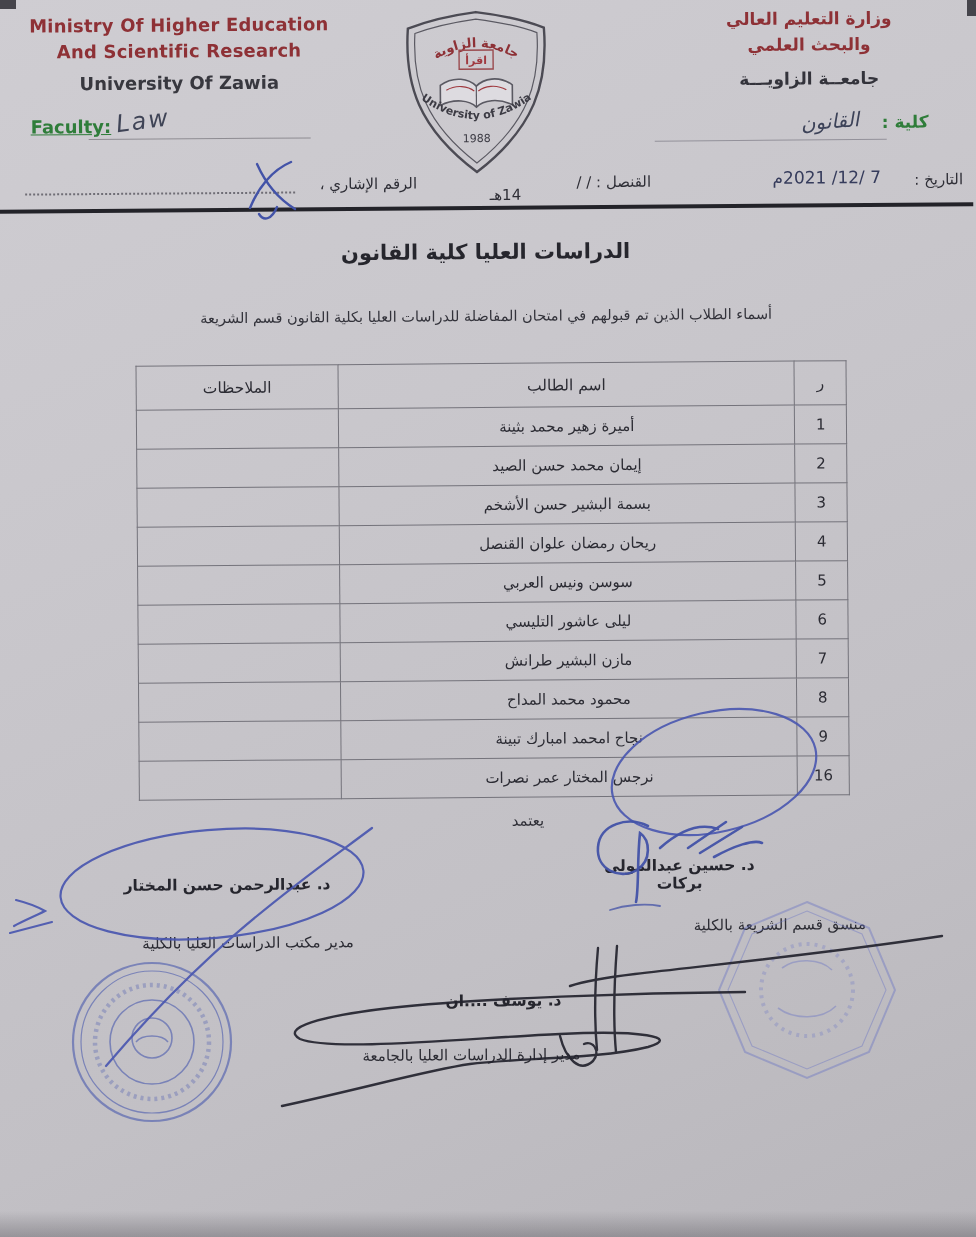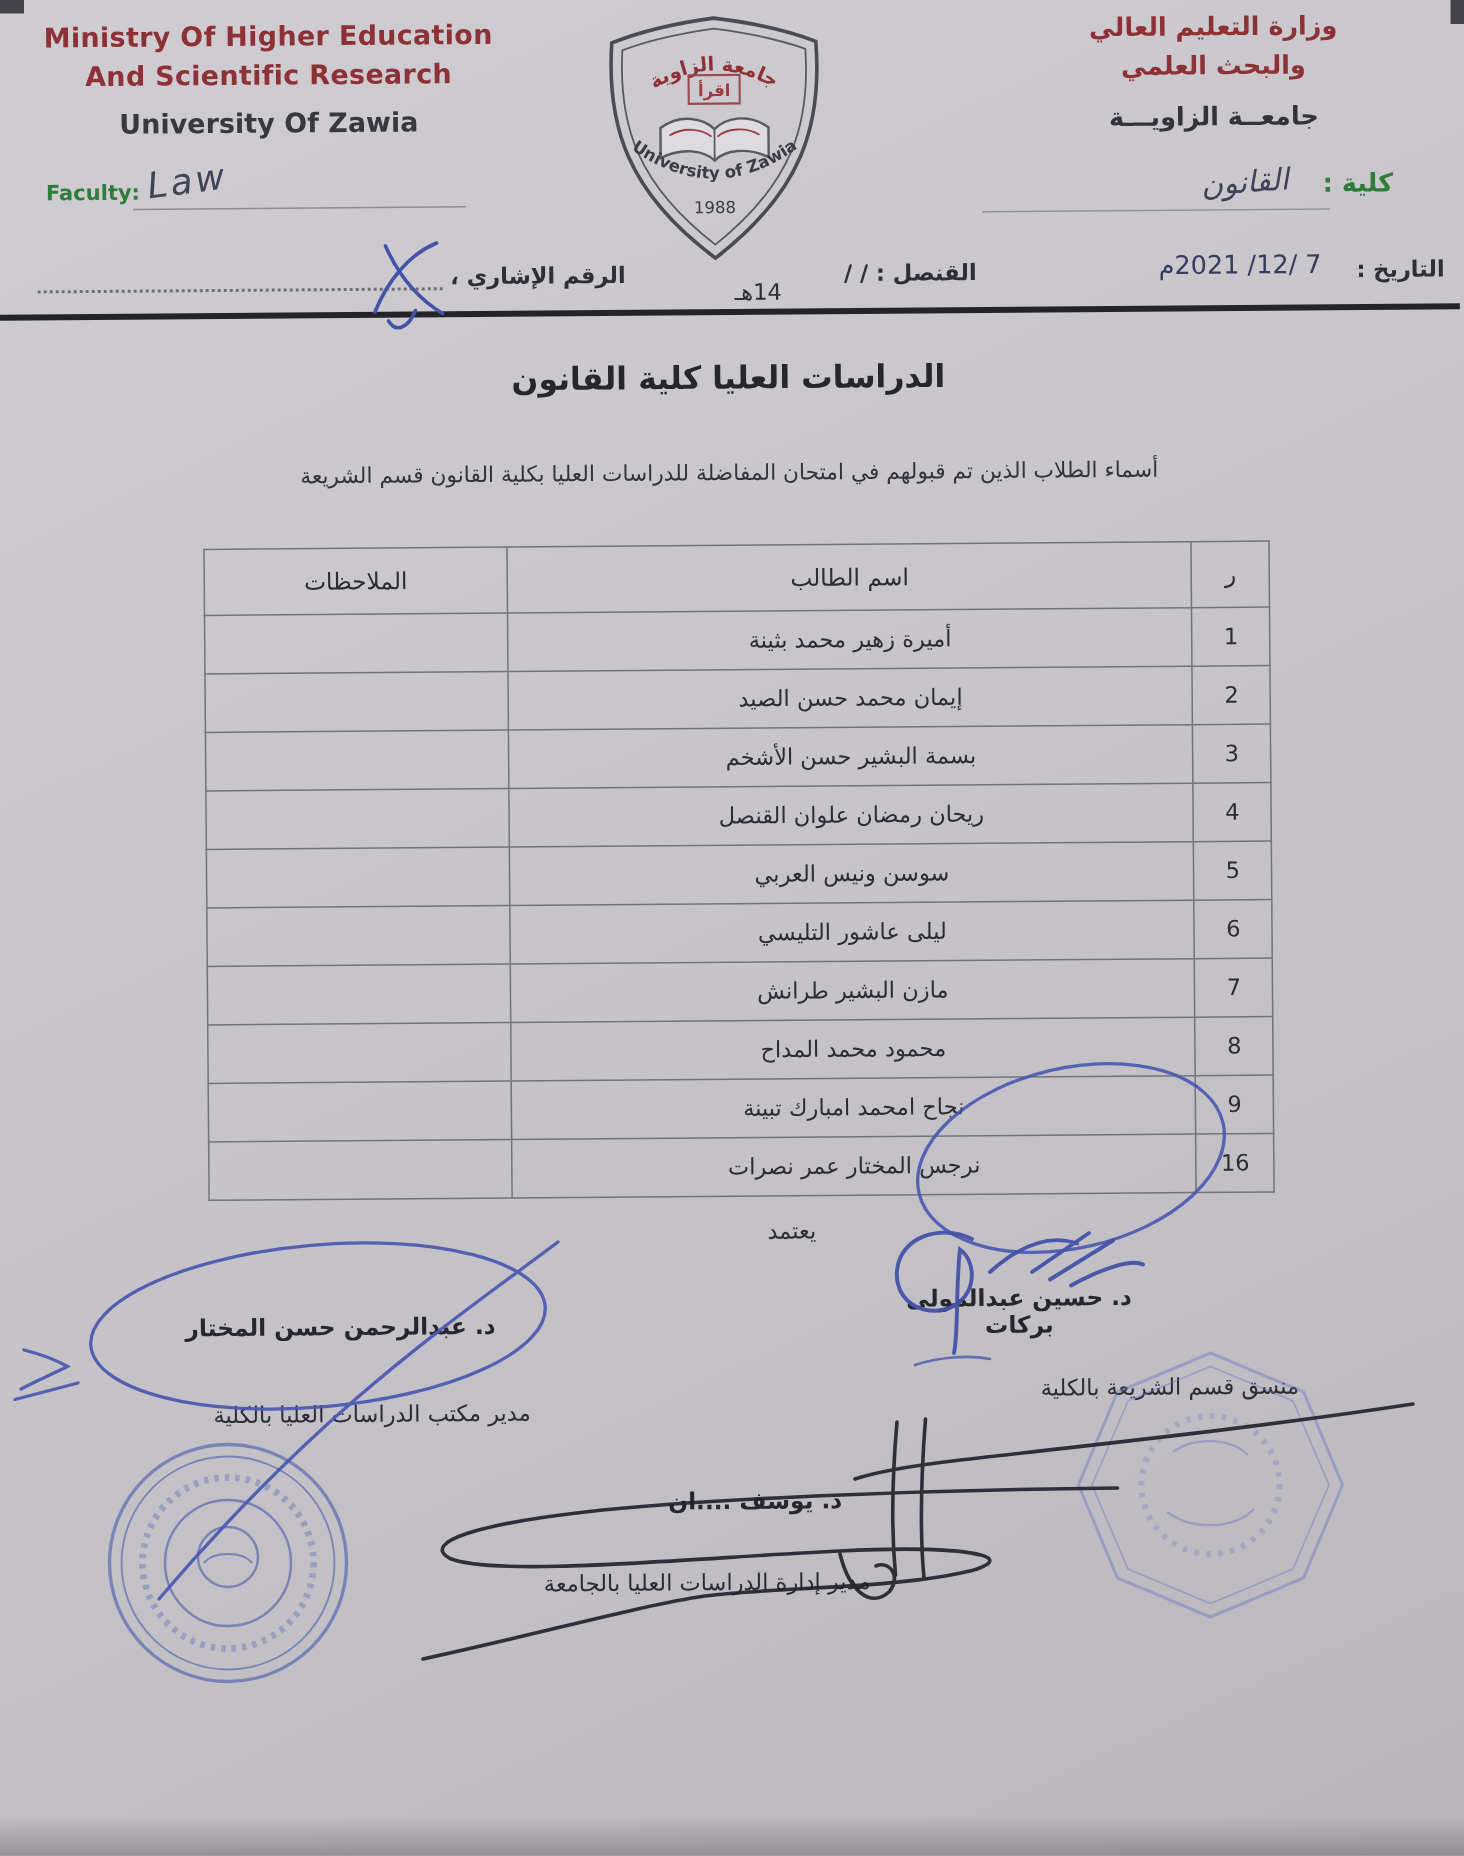--- a/index.html
+++ b/index.html
@@ -21,41 +21,41 @@
   .corner{position:absolute;background:#45444b;}
   .abs{position:absolute;}
   .rtl{direction:rtl;unicode-bidi:embed;}
   .tilt{position:absolute;inset:0;transform:rotate(-0.45deg);transform-origin:50% 45%;}
 
   
   .eng-block{left:18px;top:10px;width:330px;text-align:center;color:#8e3136;font-weight:bold;}
   .eng-line{font-size:18px;letter-spacing:.2px;line-height:1.45;}
   .uni-line{color:#38383f;font-size:18px;margin-top:8px;}
   .faculty-line{position:absolute;left:34px;top:108px;width:300px;text-align:left;}
-  .faculty-label{color:#2f7d3a;font-weight:bold;font-size:14px;}
+  .faculty-label{color:#2f7d3a;font-weight:bold;font-size:18px;text-decoration:underline;}
   .hand-en{
     display:inline-block;font-style:italic;color:#3f4456;font-size:24px;
     transform:rotate(-7deg) translateY(-4px);letter-spacing:2px;font-weight:normal;
   }
   .faculty-underline{position:absolute;left:92px;top:136px;width:222px;border-bottom:1.4px solid #8e8c92;}
 
   .ar-block{right:38px;top:8px;width:250px;text-align:center;}
   .ar-red{color:#8e3136;font-weight:bold;font-size:17px;line-height:1.55;}
   .ar-dark{color:#33333b;font-weight:bold;font-size:17px;margin-top:10px;}
   .kulliya-line{position:absolute;right:44px;top:112px;width:290px;text-align:right;}
   .kulliya-label{color:#2f7d3a;font-weight:bold;font-size:17px;margin-top:21px;}
   .hand-ar{
     display:inline-block;font-style:italic;color:#3c4258;font-size:20px;
     transform:rotate(-4deg);margin-left:40px;margin-right:18px;
   }
   .kulliya-underline{position:absolute;right:86px;top:142px;width:232px;border-bottom:1.3px solid #93919a;}
 
   
   .ref-row{position:absolute;top:170px;left:0;right:0;height:34px;font-size:15px;color:#2e2e36;}
-  .ref-row .lbl{font-weight:bold;}
+  .ref-row .lbl{font-weight:normal;}
   .hand-date{color:#363c5c;font-size:17px;letter-spacing:1px;}
   .dots{border-bottom:2px dotted #6f6d75;height:20px;}
 
   .rule{position:absolute;left:0;top:206px;width:976px;height:4px;background:#232329;}
 
   .doc-title{
     position:absolute;left:0;right:0;top:240px;text-align:center;
     font-size:21px;font-weight:bold;color:#26262d;
   }
   .doc-subtitle{

